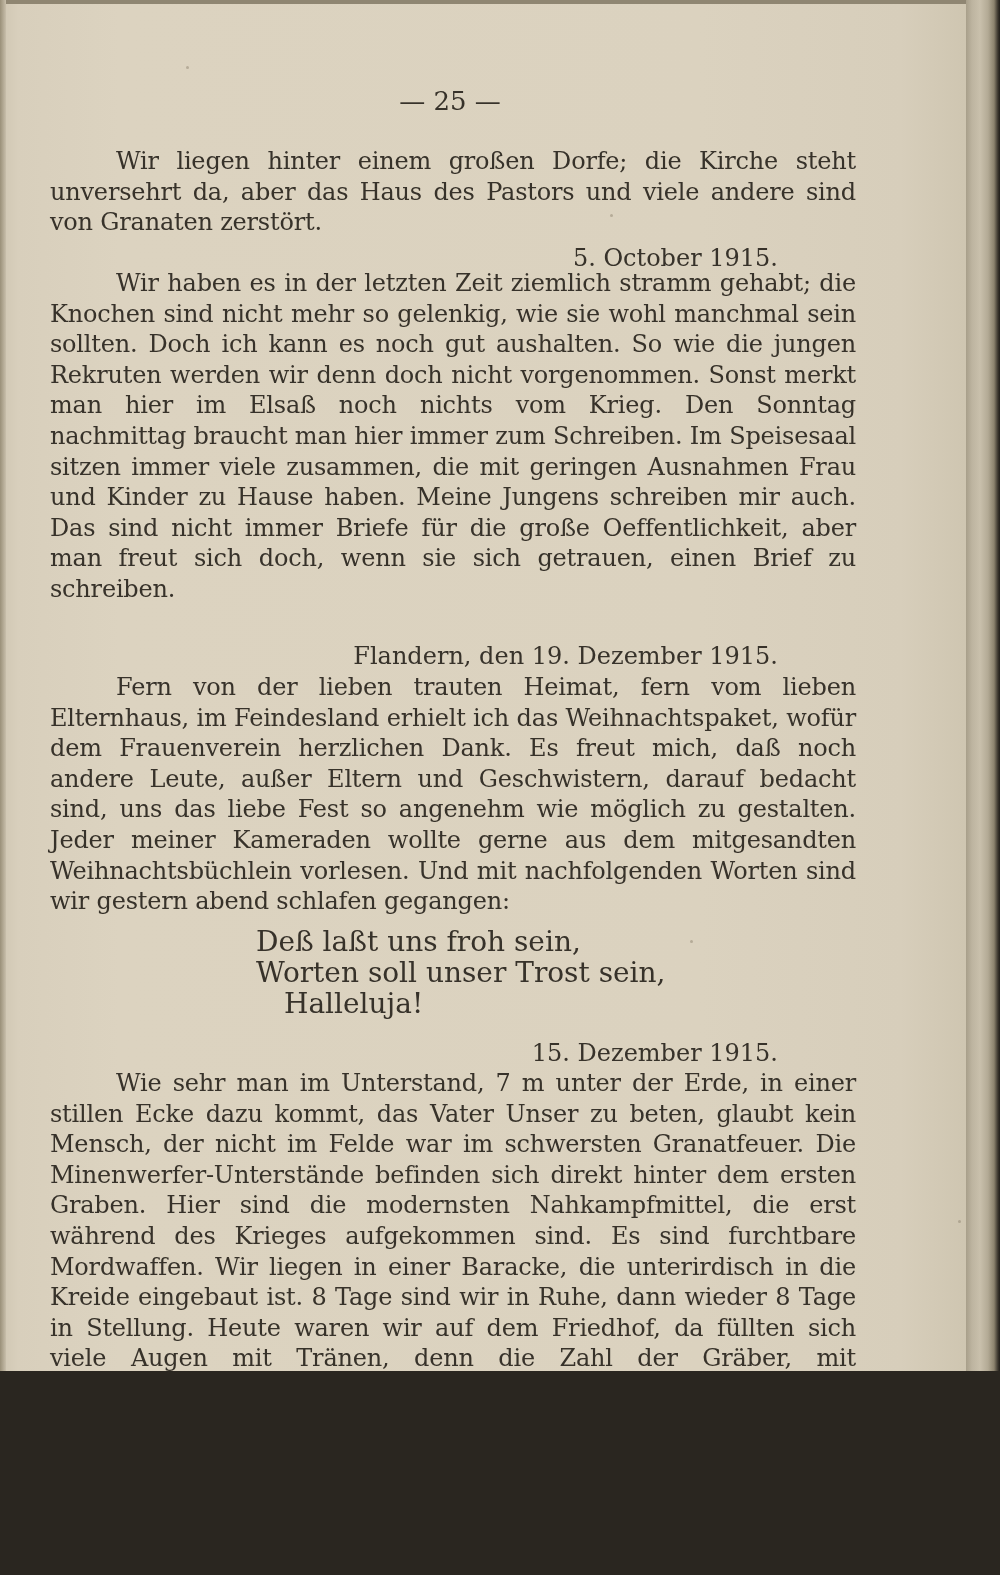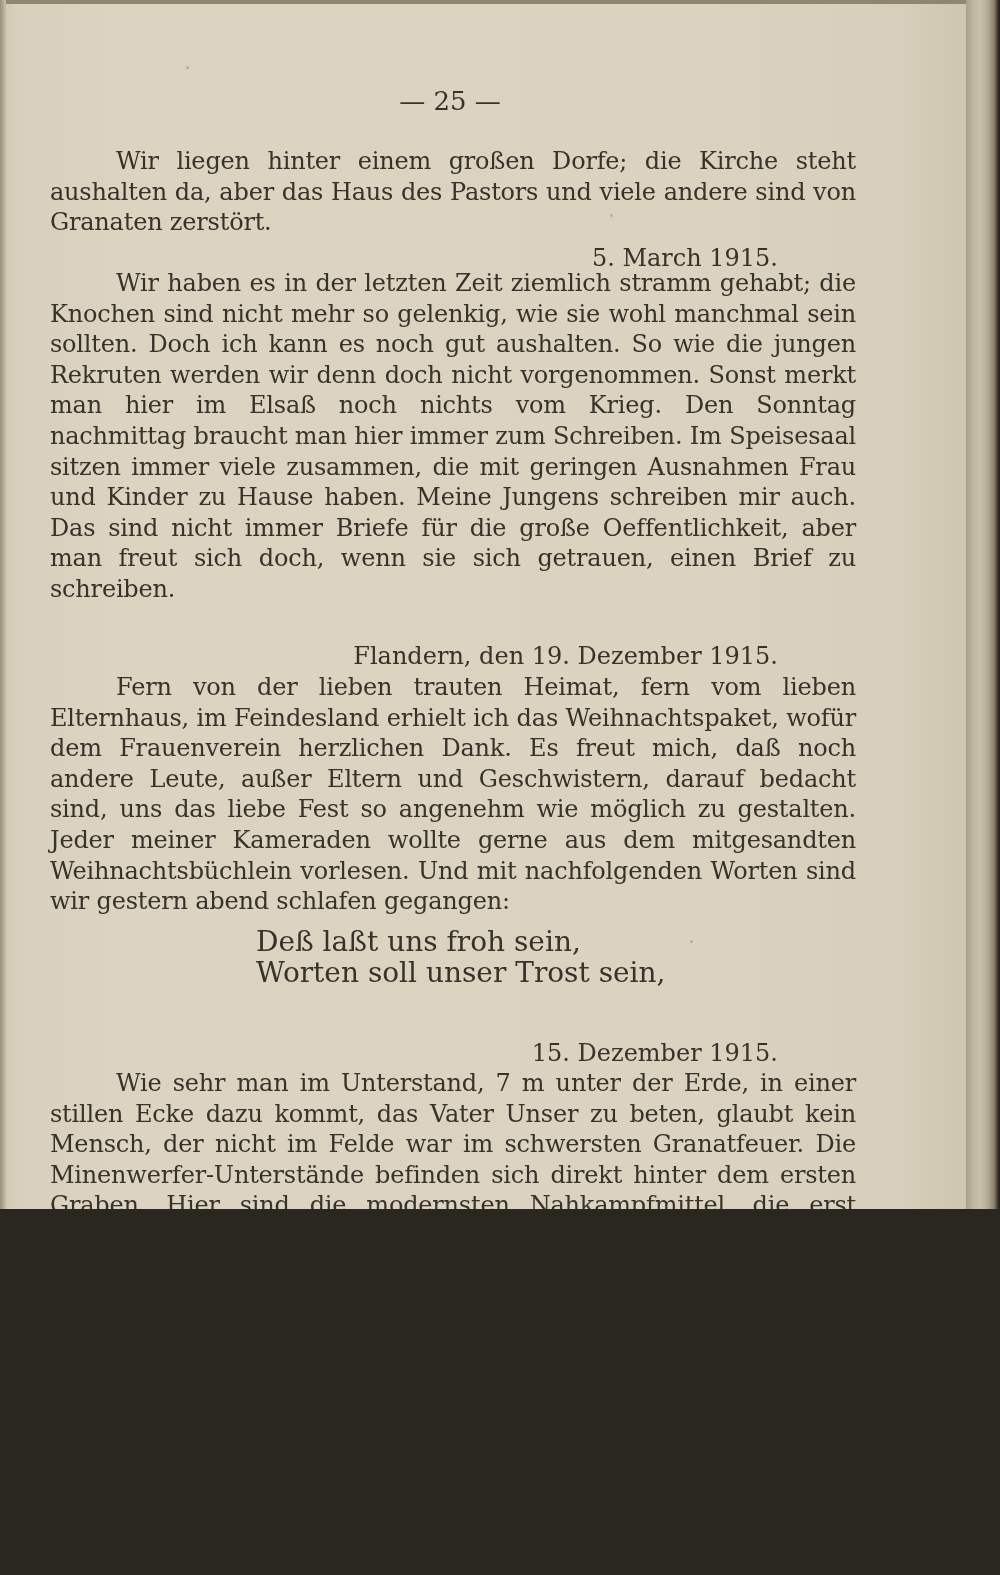--- a/index.html
+++ b/index.html
@@ -8,21 +8,21 @@
       width: 1000px;
       height: 1575px;
       overflow: hidden;
       background: #2a2620;
     }
     .page {
       position: absolute;
       left: 0;
       top: 0;
       width: 1000px;
-      height: 1209px;
+      height: 1371px;
       background: linear-gradient(90deg, #cfc6b2 0px, #d8cfbc 18px, #dcd3c0 120px, #dbd2bf 700px, #d7cebb 900px, #cfc6b1 965px);
       overflow: hidden;
     }
     .left-edge {
       position: absolute;
       left: 0;
       top: 0;
       width: 6px;
       height: 1575px;
       background: linear-gradient(90deg, #9a9079, #c8bfab);
@@ -117,28 +117,29 @@
   <div class="right-binding"></div>
   <div class="bottom-shadow"></div>
 
   <div class="specks" style="left:186px;top:66px;"></div>
   <div class="specks" style="left:610px;top:214px;"></div>
   <div class="specks" style="left:690px;top:940px;"></div>
   <div class="specks" style="left:958px;top:1220px;"></div>
 
   <div class="page-number">— 25 —</div>
 
-  <p class="para" style="top:146px;">Wir liegen hinter einem großen Dorfe; die Kirche steht aushalten da, aber das Haus des Pastors und viele andere sind von Granaten zerstört.</p>
+  <p class="para" style="top:146px;">Wir liegen hinter einem großen Dorfe; die Kirche steht unversehrt da, aber das Haus des Pastors und viele andere sind von Granaten zerstört.</p>
 
-  <div class="dateline" style="top:244px;">5. March 1915.</div>
+  <div class="dateline" style="top:244px;">5. October 1915.</div>
   <p class="para" style="top:268px;">Wir haben es in der letzten Zeit ziemlich stramm gehabt; die Knochen sind nicht mehr so gelenkig, wie sie wohl manchmal sein sollten. Doch ich kann es noch gut aushalten. So wie die jungen Rekruten werden wir denn doch nicht vorgenommen. Sonst merkt man hier im Elsaß noch nichts vom Krieg. Den Sonntag nachmittag braucht man hier immer zum Schreiben. Im Speisesaal sitzen immer viele zusammen, die mit geringen Ausnahmen Frau und Kinder zu Hause haben. Meine Jungens schreiben mir auch. Das sind nicht immer Briefe für die große Oeffentlichkeit, aber man freut sich doch, wenn sie sich getrauen, einen Brief zu schreiben.</p>
 
   <div class="dateline" style="top:642px;">Flandern, den 19. Dezember 1915.</div>
   <p class="para" style="top:672px;">Fern von der lieben trauten Heimat, fern vom lieben Elternhaus, im Feindesland erhielt ich das Weihnachtspaket, wofür dem Frauenverein herzlichen Dank. Es freut mich, daß noch andere Leute, außer Eltern und Geschwistern, darauf bedacht sind, uns das liebe Fest so angenehm wie möglich zu gestalten. Jeder meiner Kameraden wollte gerne aus dem mitgesandten Weihnachtsbüchlein vorlesen. Und mit nachfolgenden Worten sind wir gestern abend schlafen gegangen:</p>
 
   <div class="verse" style="top:926px;">
     <span class="verse-line">Deß laßt uns froh sein,</span>
     <span class="verse-line">Worten soll unser Trost sein,</span>
+    <span class="verse-line last">Halleluja!</span>
   </div>
 
   <div class="dateline" style="top:1039px;">15. Dezember 1915.</div>
   <p class="para" style="top:1068px;">Wie sehr man im Unterstand, 7 m unter der Erde, in einer stillen Ecke dazu kommt, das Vater Unser zu beten, glaubt kein Mensch, der nicht im Felde war im schwersten Granatfeuer. Die Minenwerfer-Unterstände befinden sich direkt hinter dem ersten Graben. Hier sind die modernsten Nahkampfmittel, die erst während des Krieges aufgekommen sind. Es sind furchtbare Mordwaffen. Wir liegen in einer Baracke, die unterirdisch in die Kreide eingebaut ist. 8 Tage sind wir in Ruhe, dann wieder 8 Tage in Stellung. Heute waren wir auf dem Friedhof, da füllten sich viele Augen mit Tränen, denn die Zahl der Gräber, mit Holzkreuzen geschmückt, hatte sich furchtbar vermehrt. Es kostet die Champagne noch täglich viele Opfer.</p>
 </div>
 
 </body></html>

